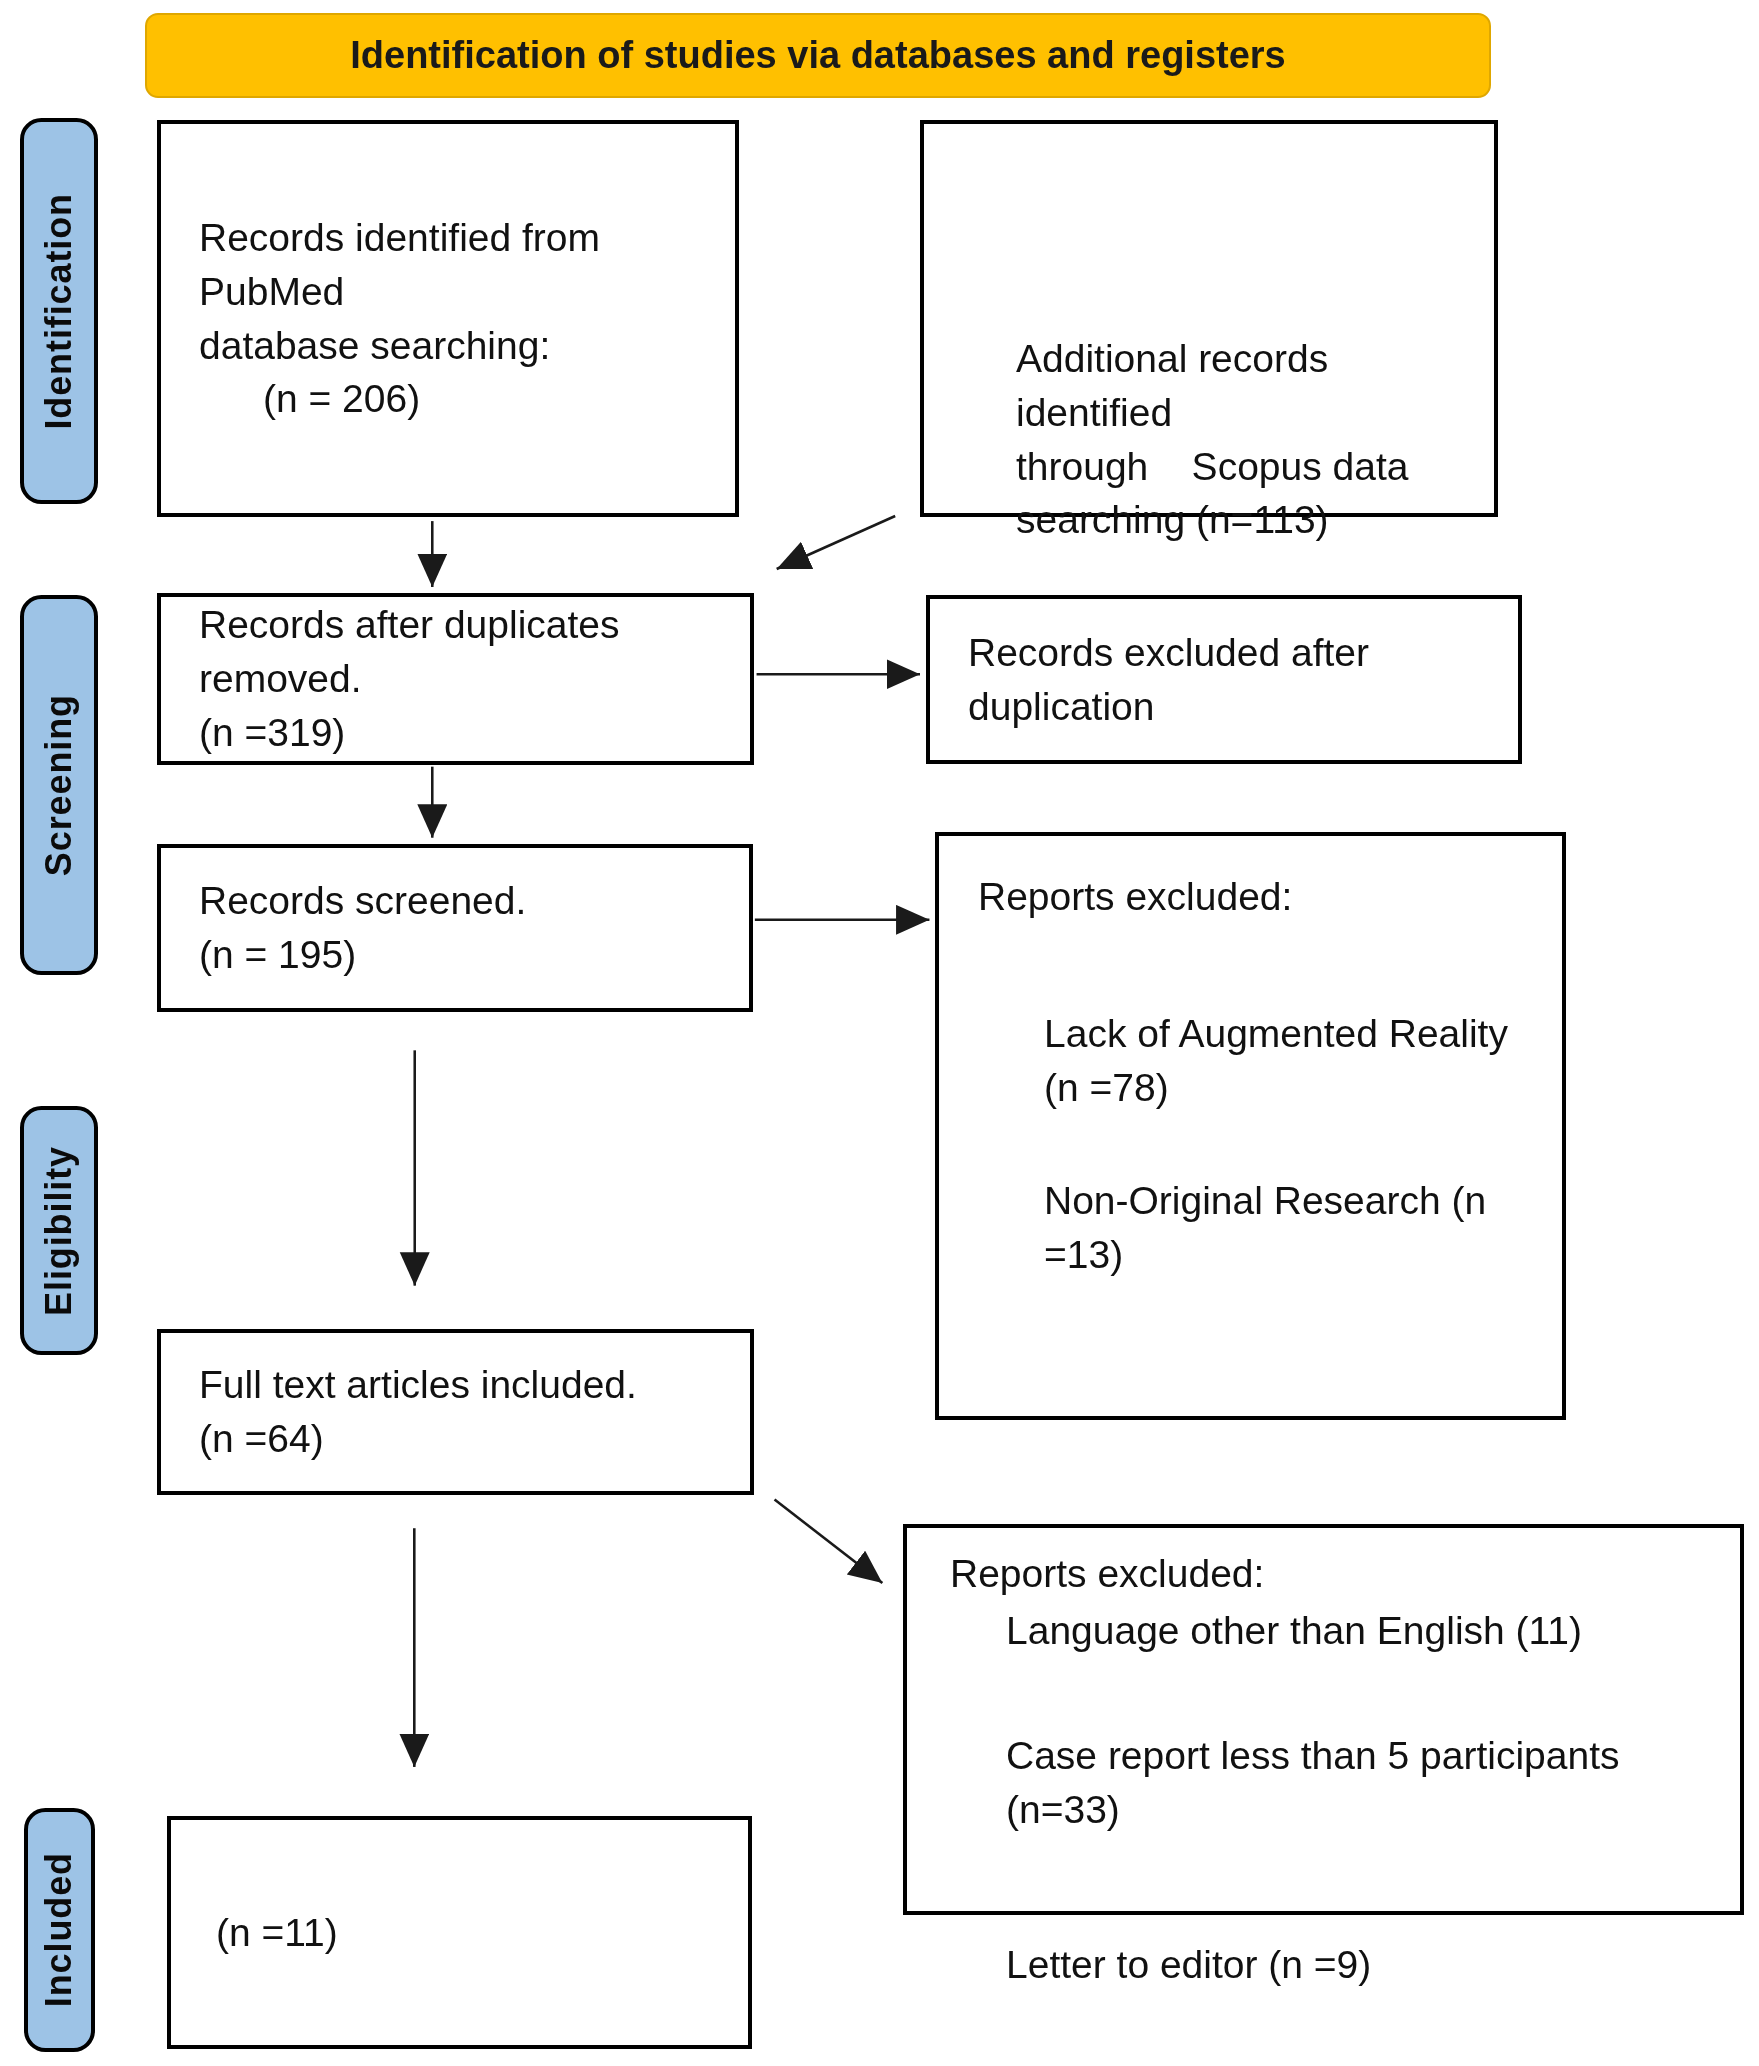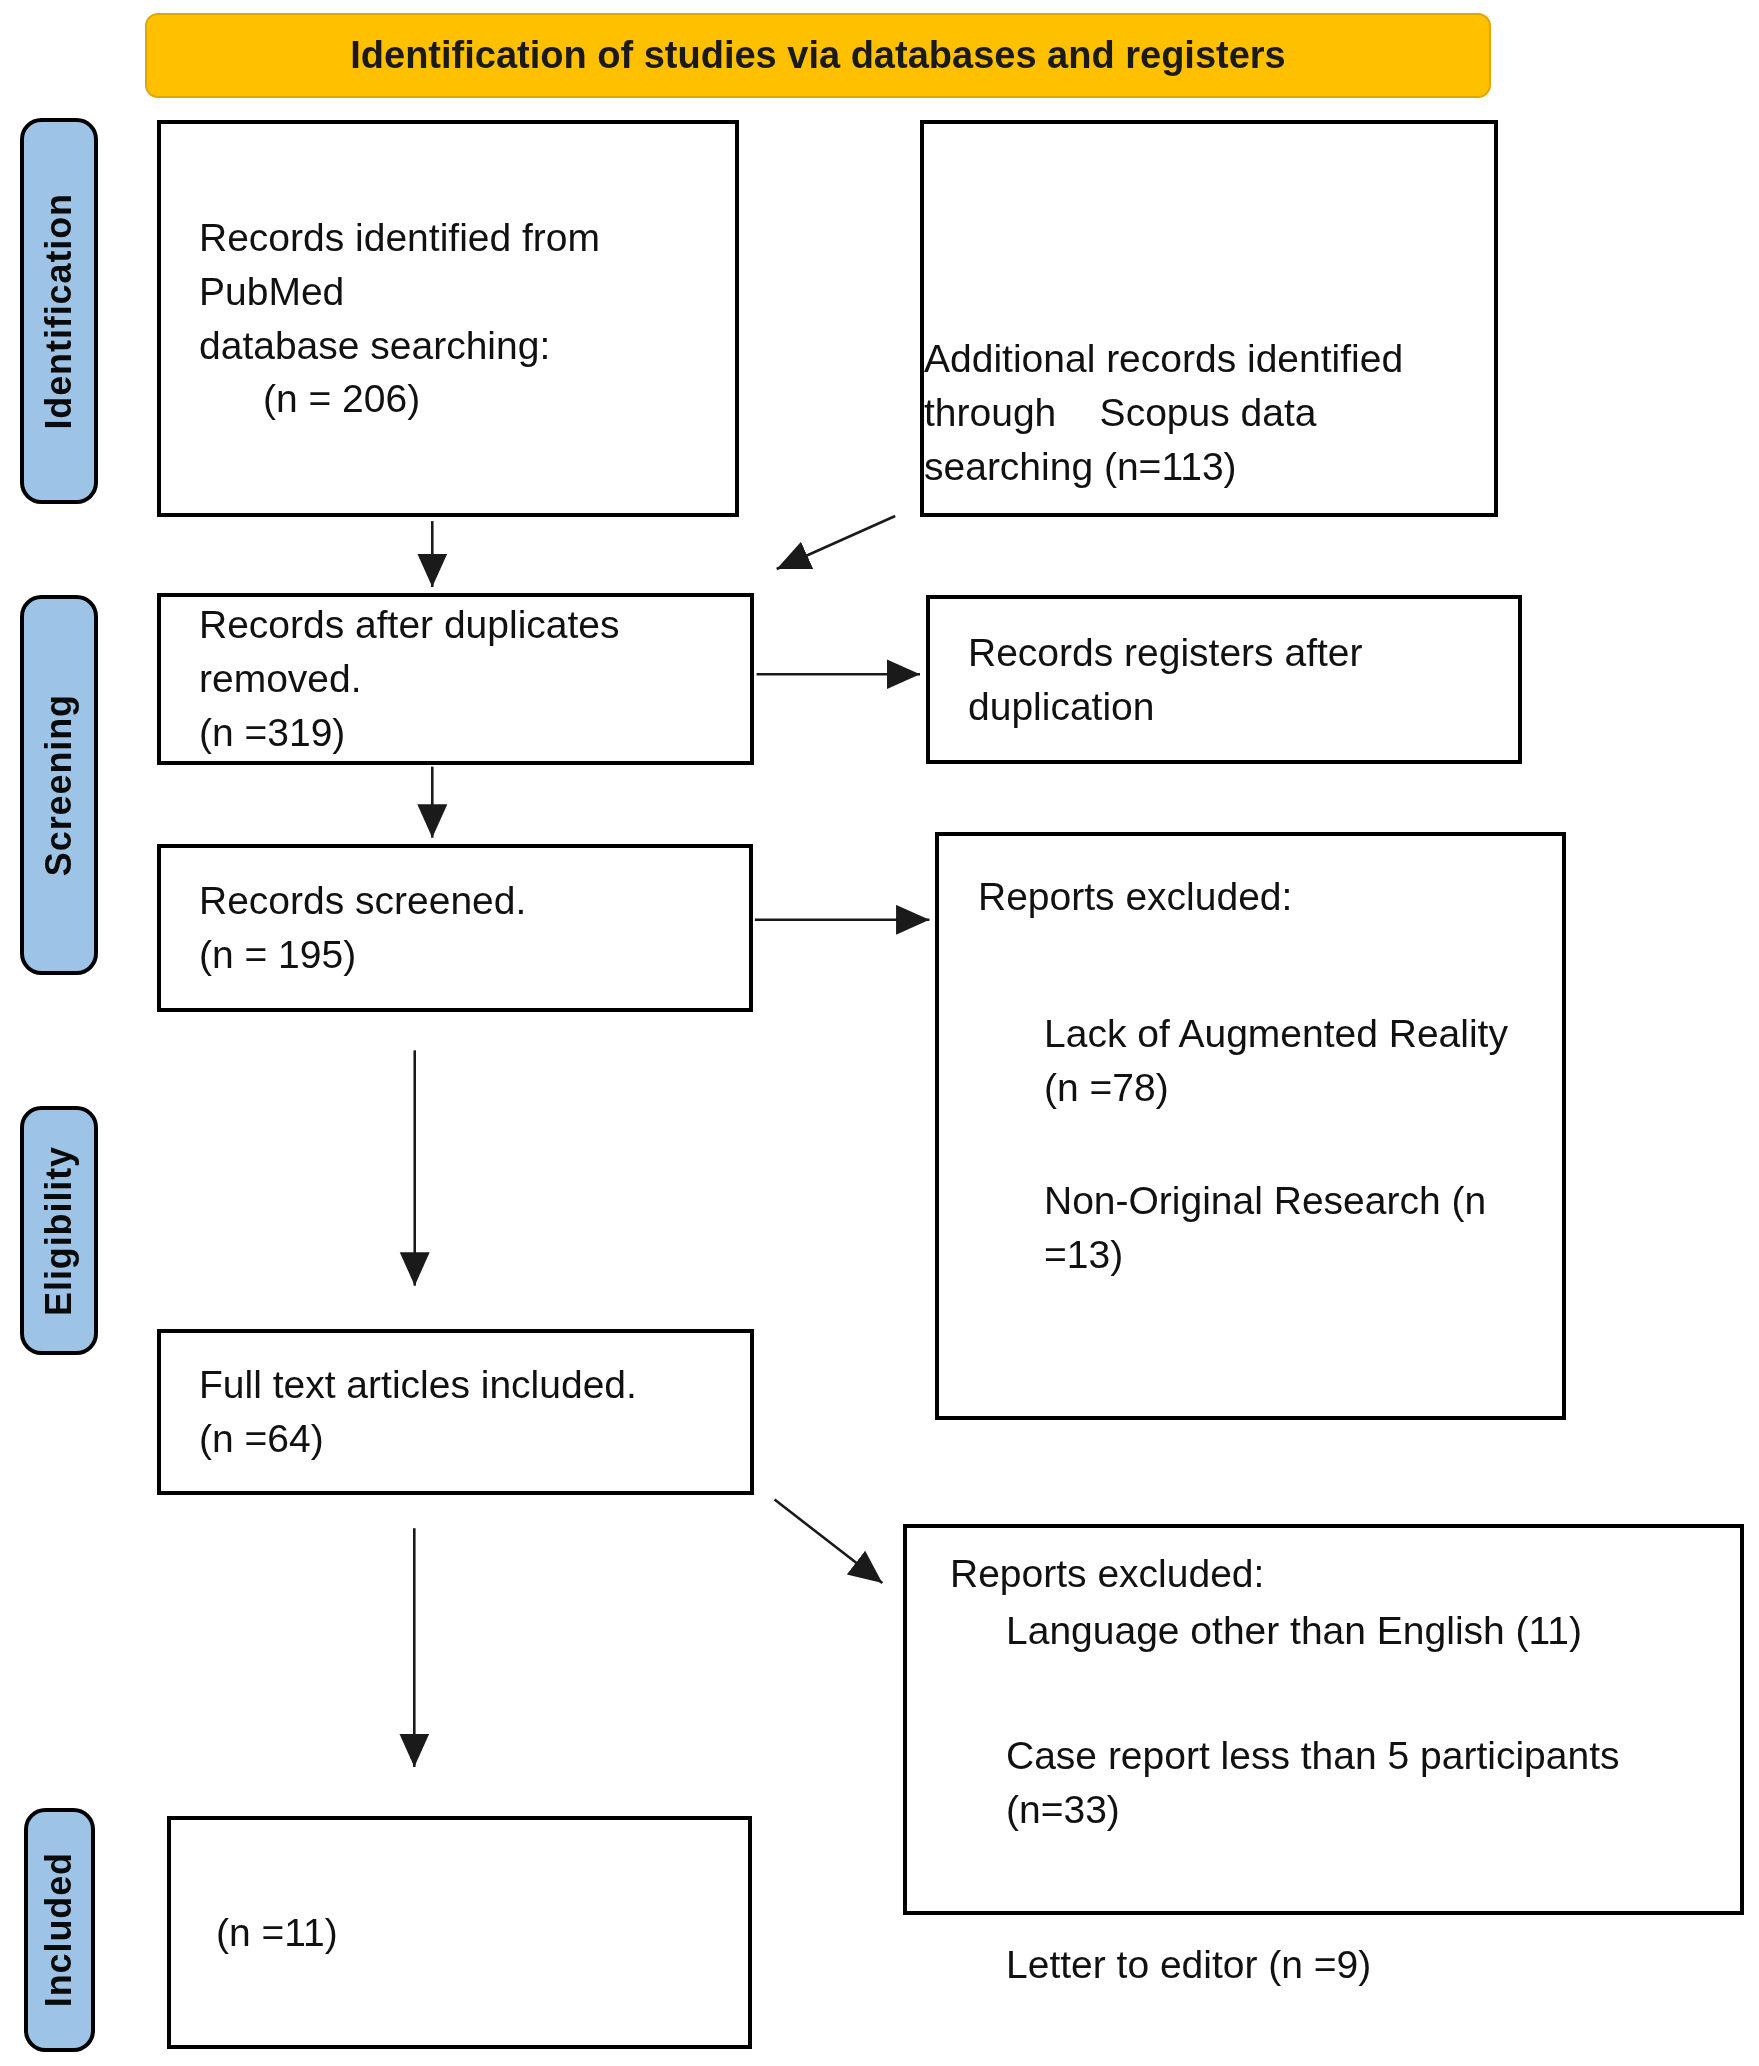--- a/index.html
+++ b/index.html
@@ -48,21 +48,21 @@
     position:absolute;
     background:#ffffff;
     border:4.3px solid #000000;
     box-sizing:border-box;
     display:flex; flex-direction:column; justify-content:center;
     font-size:39px; line-height:1.38;
   }
   .box .line{white-space:pre-wrap;}
   #box-pubmed   {left:157px;  top:120px;  width:582px; height:397px; padding-left:38px; padding-right:17px;}
   #box-pubmed .line-indent{padding-left:64px;}
-  #box-scopus   {left:920px; top:120px;  width:578px; height:397px; padding-right:17px; justify-content:flex-start; padding-top:208px;}
+  #box-scopus   {left:920px; top:120px;  width:578px; height:397px; padding-left:92px; padding-right:17px; justify-content:flex-start; padding-top:208px;}
   #box-dupes    {left:157px;  top:593px; width:597px; height:172px; padding-left:38px; padding-right:17px;}
   #box-excl-dup {left:926px; top:595px; width:596px; height:169px; padding-left:38px; padding-right:17px;}
   #box-screened {left:157px;  top:844px; width:596px; height:168px; padding-left:38px; padding-right:17px;}
   #box-fulltext {left:157px;  top:1329px; width:597px; height:166px; padding-left:38px; padding-right:17px;}
   #box-included {left:167px;  top:1816px; width:585px; height:233px; padding-left:45px; padding-right:17px;}
   
   .excl-box{justify-content:flex-start;}
   #box-excl-screening{left:935px; top:832px; width:631px; height:588px; padding:34px 26px 17px 39px;}
   #box-excl-screening .excl-item{padding-left:66px; max-width:518px;}
   #box-excl-screening .item-1{margin-top:64px;}
@@ -111,21 +111,21 @@
     <div class="line">searching (n=113)</div>
   </div>
 
   <div class="box" id="box-dupes">
     <div class="line">Records after duplicates</div>
     <div class="line">removed.</div>
     <div class="line">(n =319)</div>
   </div>
 
   <div class="box" id="box-excl-dup">
-    <div class="line">Records registers after</div>
+    <div class="line">Records excluded after</div>
     <div class="line">duplication</div>
   </div>
 
   <div class="box" id="box-screened">
     <div class="line">Records screened.</div>
     <div class="line">(n = 195)</div>
   </div>
 
   <div class="box excl-box" id="box-excl-screening">
     <div class="line">Reports excluded:</div>

